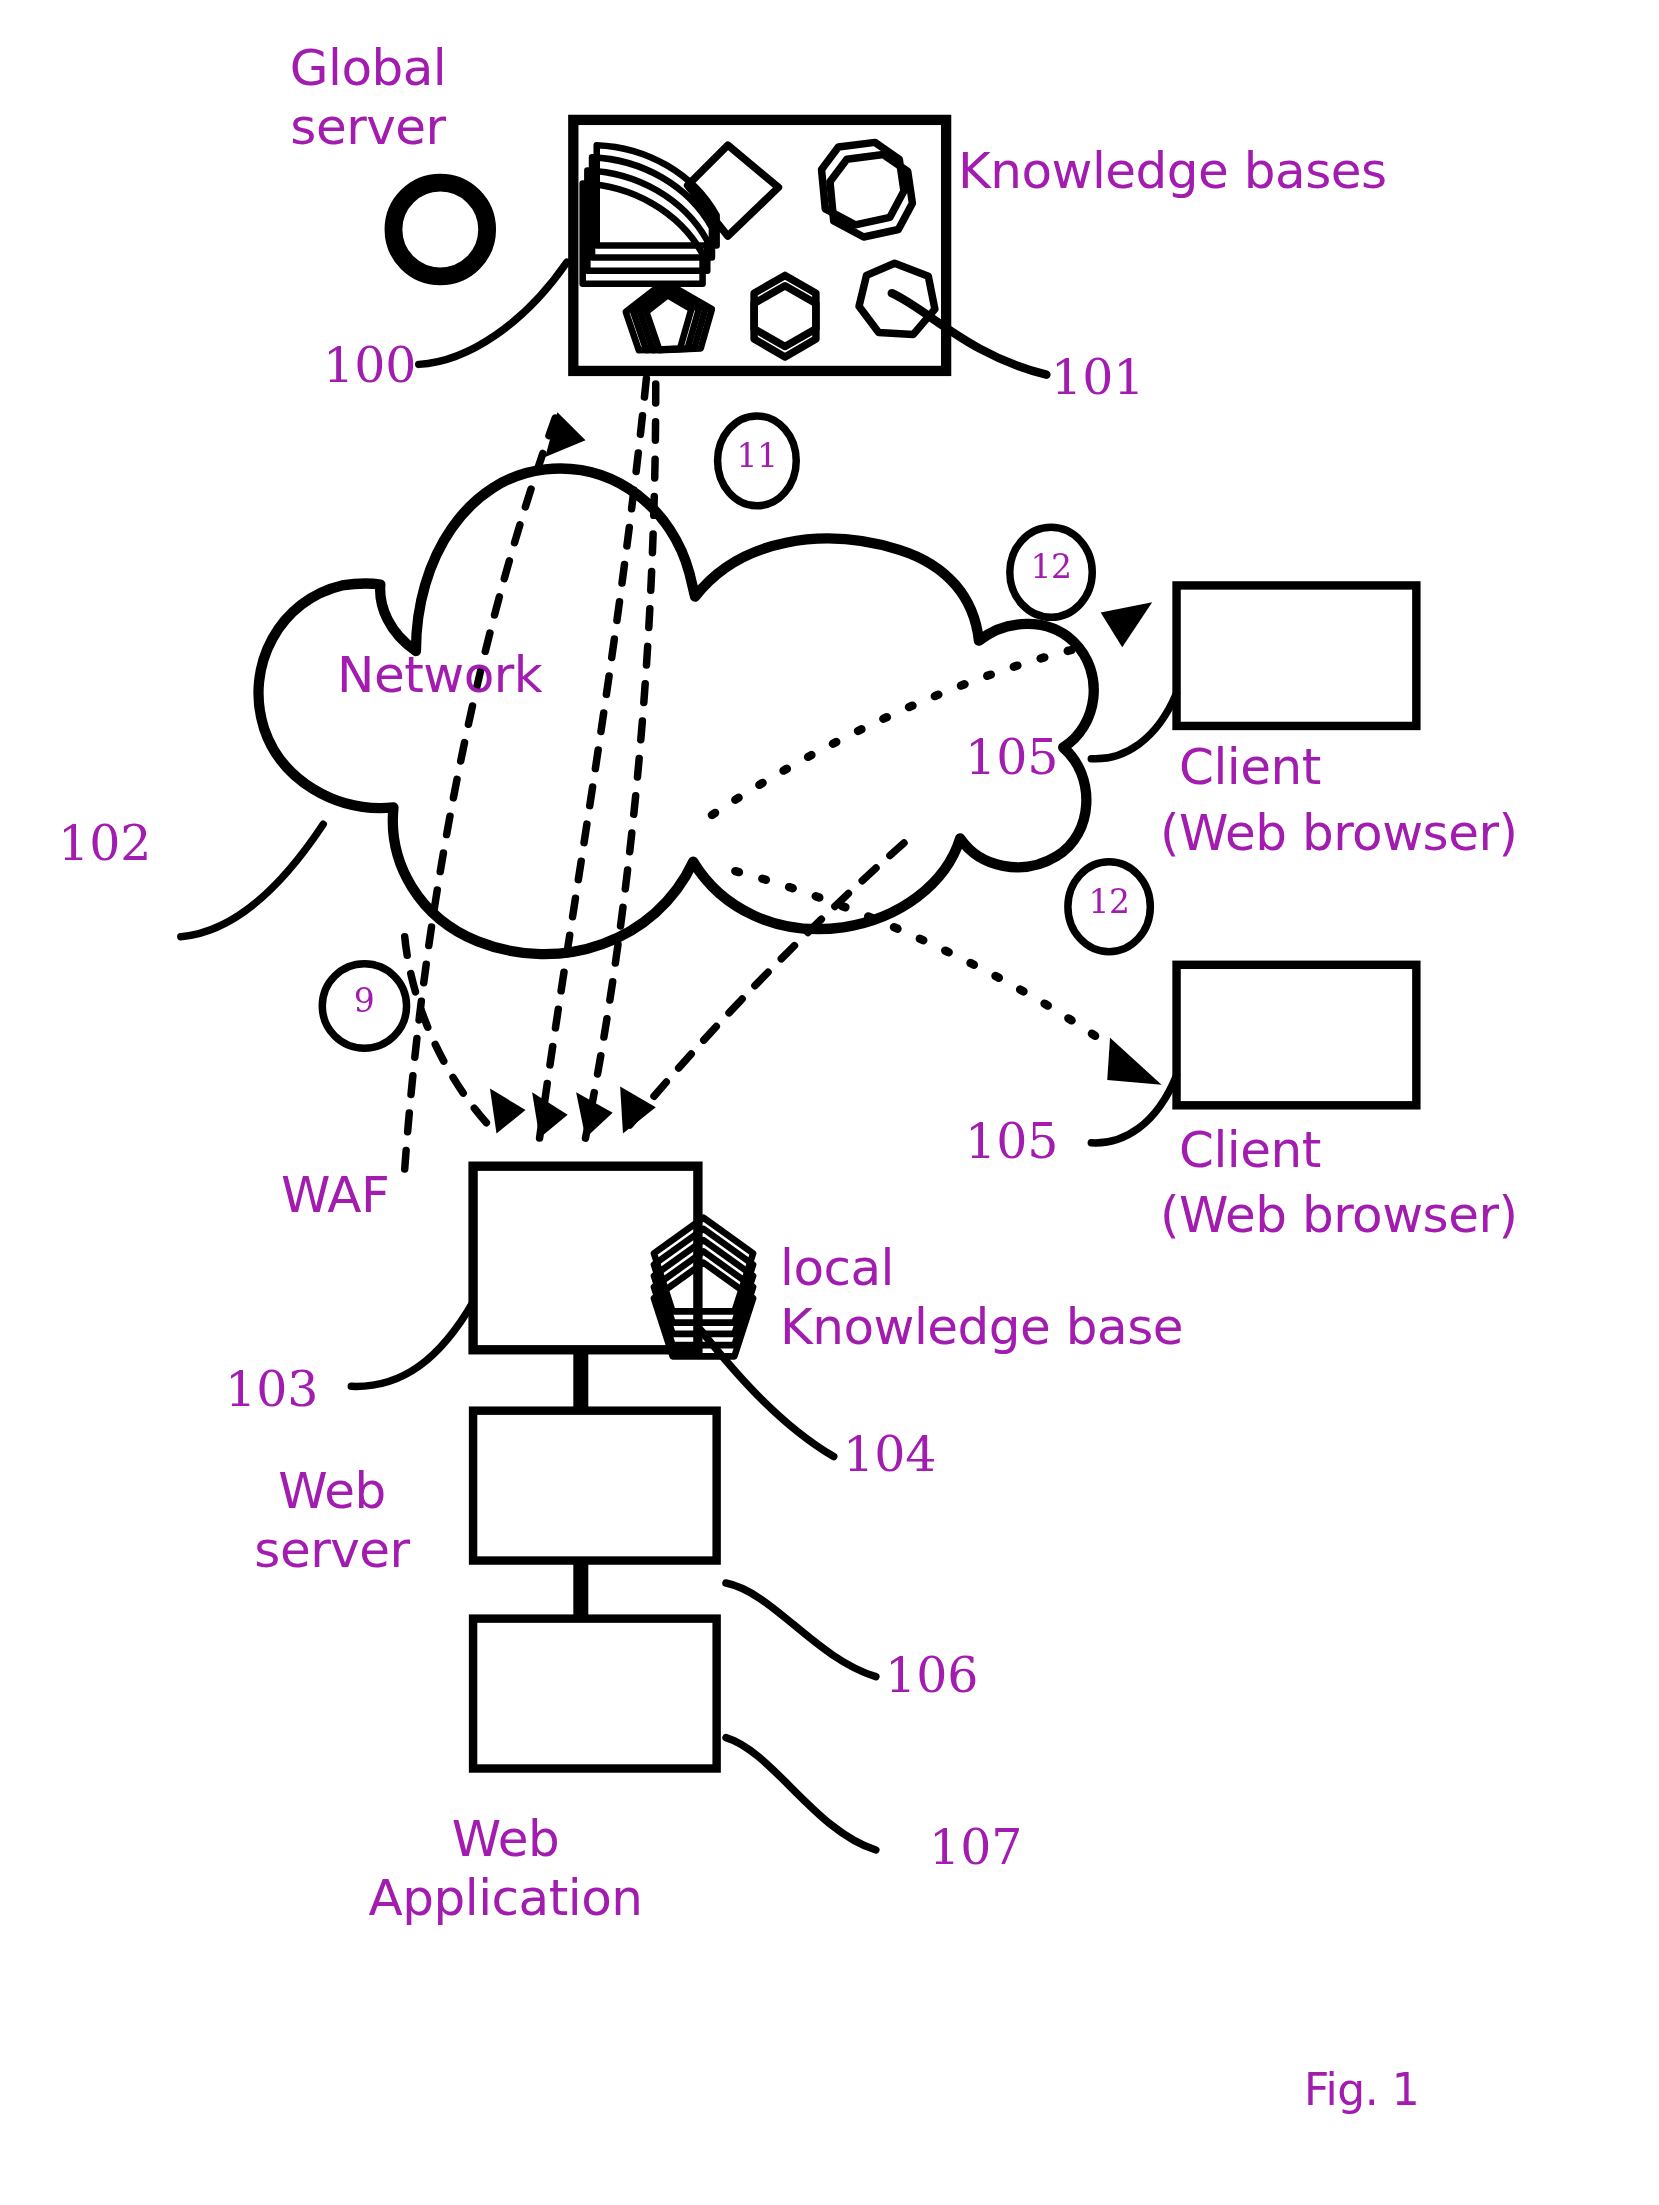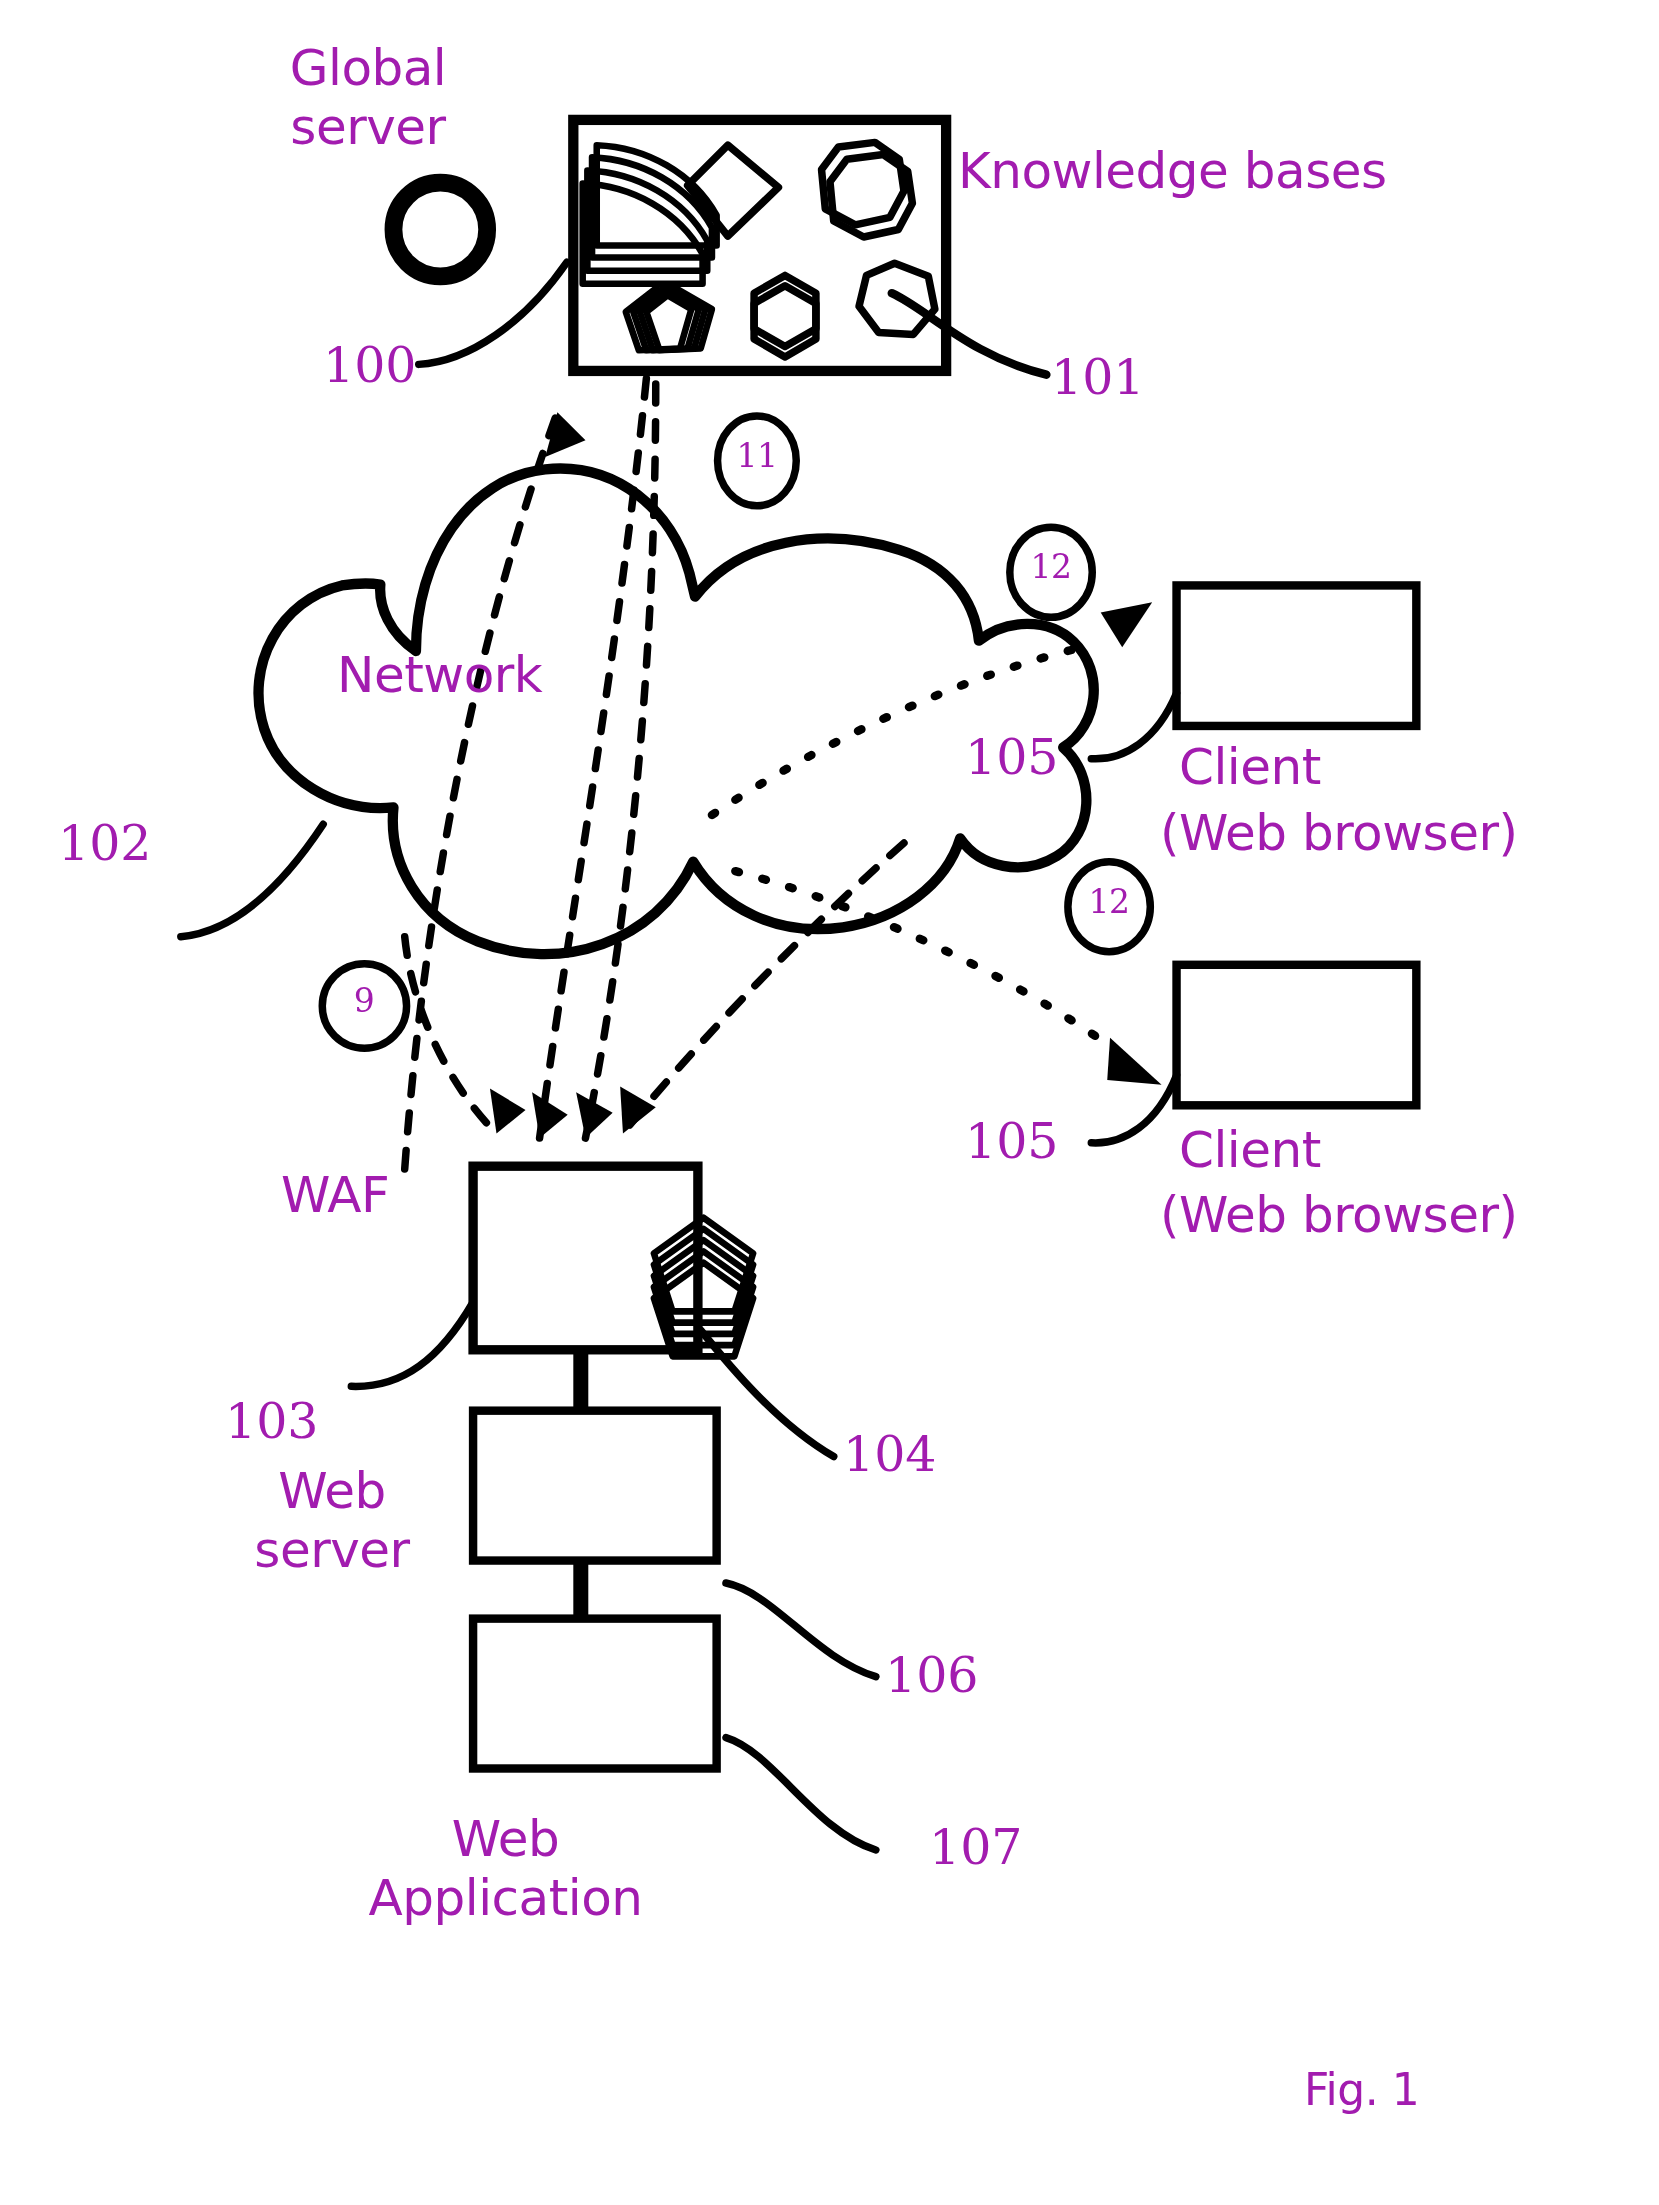--- a/index.html
+++ b/index.html
@@ -181,40 +181,42 @@
 
   <div class="lbl txt-lg center" style="left:251px; top:39px; width:234px;">Global
 server</div>
 
   <div class="lbl txt-lg" style="left:958px; top:142px;">Knowledge bases</div>
 
   <div class="lbl txt-lg" style="left:337px; top:646px;">Network</div>
 
   <div class="lbl txt-lg" style="left:281px; top:1166px;">WAF</div>
 
+  <div class="lbl txt-lg" style="left:780px; top:1239px;">local
+Knowledge base</div>
 
   <div class="lbl txt-lg center" style="left:215px; top:1462px; width:234px;">Web
 server</div>
 
   <div class="lbl txt-lg center" style="left:365px; top:1810px; width:281px;">Web
 Application</div>
 
   <div class="lbl txt-lg" style="left:1179px; top:738px;">Client</div>
   <div class="lbl txt-lg" style="left:1160px; top:804px;">(Web browser)</div>
 
   <div class="lbl txt-lg" style="left:1179px; top:1121px;">Client</div>
   <div class="lbl txt-lg" style="left:1160px; top:1186px;">(Web browser)</div>
 
   <div class="lbl txt-ref" style="left:323px; top:337px;">100</div>
 
   <div class="lbl txt-ref" style="left:1051px; top:349px;">101</div>
 
   <div class="lbl txt-ref" style="left:58px; top:815px;">102</div>
 
-  <div class="lbl txt-ref" style="left:225px; top:1361px;margin-top:32px;">103</div>
+  <div class="lbl txt-ref" style="left:225px; top:1361px;">103</div>
 
   <div class="lbl txt-ref" style="left:843px; top:1426px;">104</div>
 
   <div class="lbl txt-ref" style="left:965px; top:729px;">105</div>
 
   <div class="lbl txt-ref" style="left:965px; top:1113px;">105</div>
 
   <div class="lbl txt-ref" style="left:885px; top:1647px;">106</div>
 
   <div class="lbl txt-ref" style="left:885px; top:1819px;margin-left:44px;">107</div>

